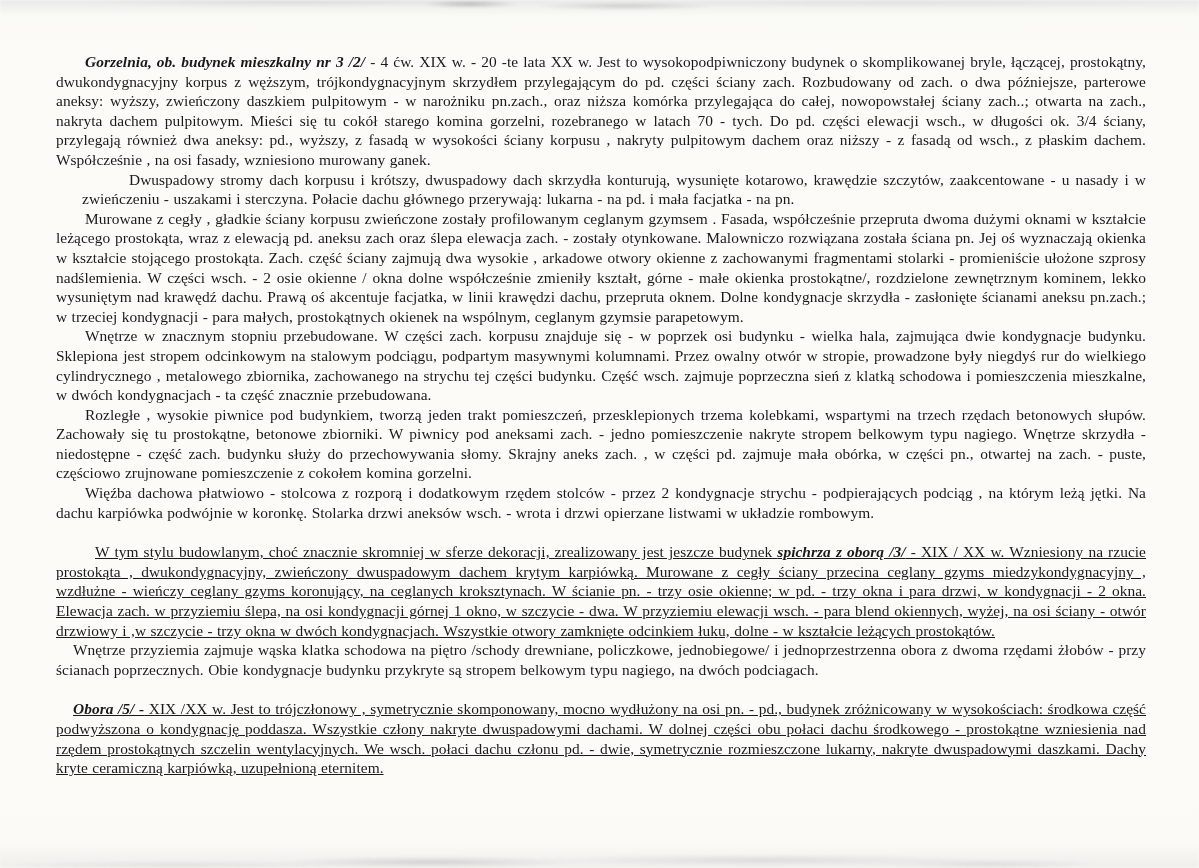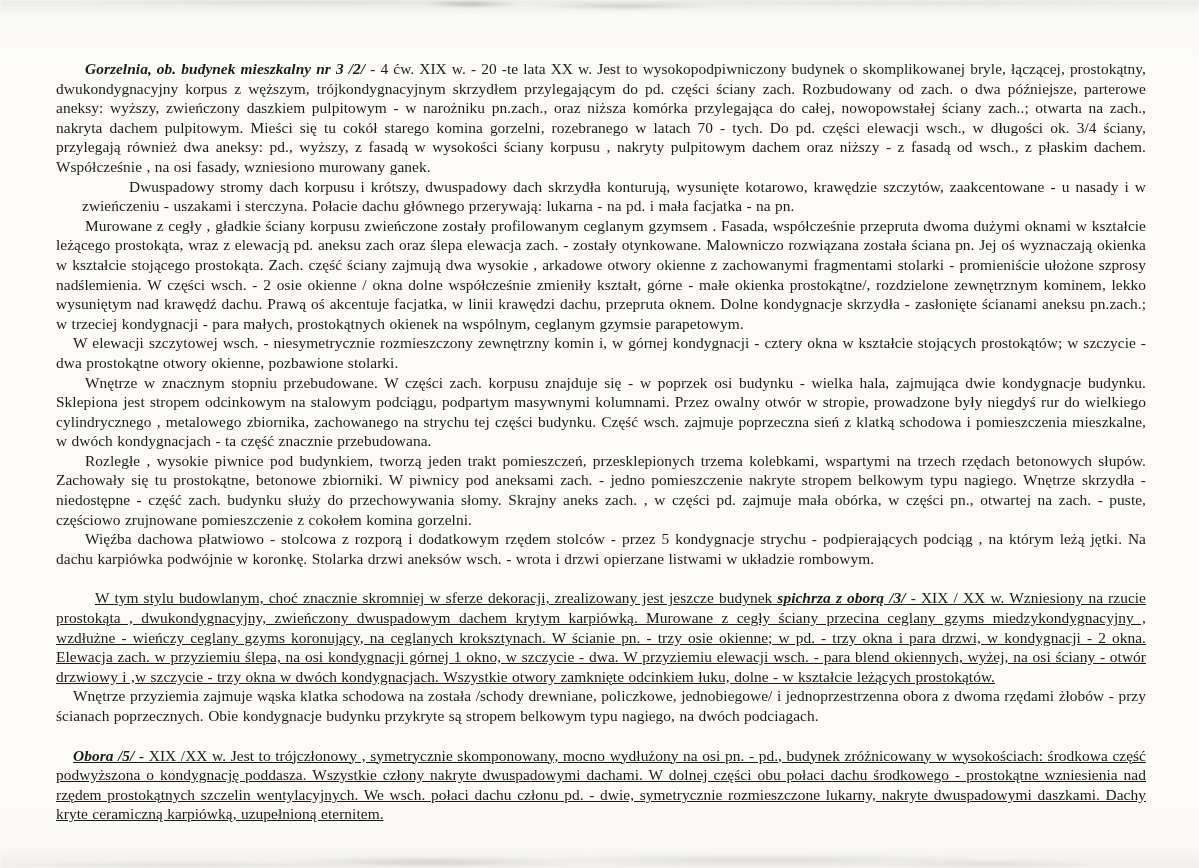--- a/index.html
+++ b/index.html
@@ -12,21 +12,21 @@
     width: 1199px;
     height: 868px;
     background: linear-gradient(180deg, #fafaf7 0%, #fcfbf8 8%, #fcfbf8 92%, #faf9f6 100%);
     font-family: "Liberation Serif", "DejaVu Serif", serif;
     color: #1a1a1a;
     overflow: hidden;
   }
   .text-block {
     position: absolute;
     left: 56px;
-    top: 59px;
+    top: 52px;
     width: 1090px;
     text-align: justify;
     font-size: 15.4px;
     line-height: 19.6px;
     letter-spacing: 0.05px;
     word-spacing: 0.5px;
   }
   p.para {
     margin: 0;
     text-indent: 29px;
@@ -77,31 +77,30 @@
   <div class="scan-smudge top"></div>
 
   <div class="text-block">
 
     <p class="para"><span class="bi">Gorzelnia, ob. budynek mieszkalny nr 3 /2/</span><span> - 4 ćw. XIX w. - 20 -te lata XX w. Jest to wysokopodpiwniczony  budynek o skomplikowanej bryle,  łączącej,  prostokątny, dwukondygnacyjny korpus z węższym,  trójkondygnacyjnym skrzydłem przylegającym do pd. części ściany zach. Rozbudowany od zach. o dwa późniejsze, parterowe  aneksy: wyższy, zwieńczony daszkiem pulpitowym - w narożniku pn.zach., oraz  niższa komórka przylegająca  do całej,  nowopowstałej ściany zach..; otwarta na zach., nakryta dachem pulpitowym. Mieści się tu cokół starego komina gorzelni, rozebranego w latach 70 - tych. Do pd. części elewacji wsch., w długości ok. 3/4 ściany, przylegają również dwa aneksy: pd., wyższy, z fasadą w wysokości ściany korpusu , nakryty pulpitowym dachem  oraz  niższy -  z fasadą od wsch., z płaskim dachem. Współcześnie , na osi fasady, wzniesiono murowany ganek.</span></p>
 
     <p class="para indent-lg"><span>Dwuspadowy stromy dach korpusu i krótszy, dwuspadowy dach skrzydła  konturują,  wysunięte kotarowo, krawędzie szczytów, zaakcentowane - u nasady i w zwieńczeniu - uszakami i sterczyna.  Połacie dachu głównego przerywają: lukarna - na pd. i mała facjatka - na pn.</span></p>
 
     <p class="para"><span>Murowane z cegły ,  gładkie ściany korpusu zwieńczone zostały profilowanym ceglanym gzymsem .  Fasada, współcześnie przepruta dwoma dużymi oknami w kształcie leżącego prostokąta,  wraz z elewacją pd. aneksu zach oraz ślepa elewacja zach. - zostały otynkowane.   Malowniczo rozwiązana  została ściana pn. Jej oś wyznaczają okienka w kształcie stojącego prostokąta. Zach. część ściany zajmują dwa wysokie , arkadowe otwory okienne z zachowanymi fragmentami stolarki - promieniście ułożone szprosy nadślemienia.  W części wsch. -  2 osie okienne / okna dolne współcześnie zmieniły kształt, górne -  małe okienka prostokątne/,  rozdzielone zewnętrznym kominem, lekko wysuniętym nad krawędź  dachu. Prawą oś akcentuje facjatka, w linii krawędzi dachu, przepruta oknem. Dolne kondygnacje skrzydła -  zasłonięte ścianami aneksu pn.zach.; w  trzeciej kondygnacji - para małych,  prostokątnych okienek na wspólnym, ceglanym gzymsie parapetowym.</span></p>
 
-    <p class="para indent-sm"><span>W elewacji szczytowej wsch. - niesymetrycznie rozmieszczony zewnętrzny komin i, w górnej kondygnacji - cztery okna w kształcie stojących prostokątów; w szczycie - dwa prostokątne otwory okienne, pozbawione stolarki.</span></p>
 
     <p class="para"><span>Wnętrze w znacznym stopniu przebudowane.  W części zach. korpusu  znajduje się - w poprzek osi budynku - wielka hala, zajmująca dwie kondygnacje budynku. Sklepiona jest stropem odcinkowym na  stalowym podciągu, podpartym masywnymi kolumnami. Przez owalny otwór w stropie, prowadzone były niegdyś rur do wielkiego cylindrycznego , metalowego zbiornika, zachowanego na strychu tej części budynku. Część wsch. zajmuje poprzeczna sień z klatką schodowa i pomieszczenia mieszkalne, w dwóch kondygnacjach - ta część znacznie przebudowana.</span></p>
 
     <p class="para"><span>Rozległe ,  wysokie piwnice pod budynkiem, tworzą jeden trakt pomieszczeń, przesklepionych trzema kolebkami,  wspartymi na trzech rzędach betonowych słupów. Zachowały się tu prostokątne, betonowe zbiorniki. W piwnicy pod aneksami zach. - jedno pomieszczenie nakryte stropem belkowym typu nagiego. Wnętrze skrzydła  - niedostępne - część zach. budynku służy do przechowywania słomy.  Skrajny aneks  zach. , w części pd. zajmuje mała obórka, w części pn., otwartej na zach. - puste, częściowo zrujnowane pomieszczenie z cokołem komina gorzelni.</span></p>
 
-    <p class="para"><span>Więźba dachowa  płatwiowo - stolcowa  z rozporą i dodatkowym rzędem stolców - przez 5 kondygnacje strychu - podpierających podciąg , na którym leżą jętki. Na dachu karpiówka podwójnie w koronkę. Stolarka drzwi aneksów wsch. - wrota i drzwi opierzane  listwami w układzie rombowym.</span></p>
+    <p class="para"><span>Więźba dachowa  płatwiowo - stolcowa  z rozporą i dodatkowym rzędem stolców - przez 2 kondygnacje strychu - podpierających podciąg , na którym leżą jętki. Na dachu karpiówka podwójnie w koronkę. Stolarka drzwi aneksów wsch. - wrota i drzwi opierzane  listwami w układzie rombowym.</span></p>
 
     <p class="para indent-md2 gap-before"><span>W tym stylu budowlanym, choć znacznie skromniej w sferze dekoracji,  zrealizowany jest  jeszcze budynek </span><span class="bi">spichrza z oborą /3/</span><span>  - XIX / XX w. Wzniesiony na rzucie prostokąta , dwukondygnacyjny, zwieńczony dwuspadowym dachem krytym karpiówką. Murowane z cegły ściany przecina ceglany gzyms miedzykondygnacyjny , wzdłużne - wieńczy ceglany gzyms koronujący, na ceglanych kroksztynach. W ścianie pn. - trzy osie okienne;  w pd. - trzy okna i para drzwi,   w kondygnacji - 2 okna. Elewacja zach. w przyziemiu ślepa,  na osi kondygnacji górnej 1 okno, w szczycie - dwa. W przyziemiu  elewacji wsch. - para blend okiennych,  wyżej, na osi ściany - otwór drzwiowy i ,w szczycie - trzy okna w dwóch kondygnacjach. Wszystkie otwory zamknięte odcinkiem łuku, dolne - w kształcie leżących prostokątów.</span></p>
 
-    <p class="para indent-sm"><span>Wnętrze przyziemia zajmuje wąska klatka schodowa na została /schody drewniane, policzkowe, jednobiegowe/ i jednoprzestrzenna obora z dwoma rzędami żłobów - przy ścianach poprzecznych. Obie kondygnacje budynku przykryte są  stropem belkowym typu nagiego, na dwóch podciagach.</span></p>
+    <p class="para indent-sm"><span>Wnętrze przyziemia zajmuje wąska klatka schodowa na piętro /schody drewniane, policzkowe, jednobiegowe/ i jednoprzestrzenna obora z dwoma rzędami żłobów - przy ścianach poprzecznych. Obie kondygnacje budynku przykryte są  stropem belkowym typu nagiego, na dwóch podciagach.</span></p>
 
     <p class="para indent-sm gap-before"><span class="bi">Obora /5/ -</span><span>  XIX /XX w. Jest to trójczłonowy , symetrycznie skomponowany, mocno wydłużony na osi pn. - pd., budynek zróżnicowany w wysokościach: środkowa część podwyższona o kondygnację poddasza. Wszystkie człony nakryte dwuspadowymi dachami. W dolnej części obu połaci dachu  środkowego - prostokątne wzniesienia nad rzędem prostokątnych szczelin wentylacyjnych. We wsch. połaci dachu członu pd. - dwie, symetrycznie rozmieszczone lukarny, nakryte dwuspadowymi daszkami.  Dachy kryte ceramiczną karpiówką, uzupełnioną eternitem.</span></p>
 
   </div>
 
   <div class="scan-smudge bottom"></div>
 
 </div>
 
 </body></html>

